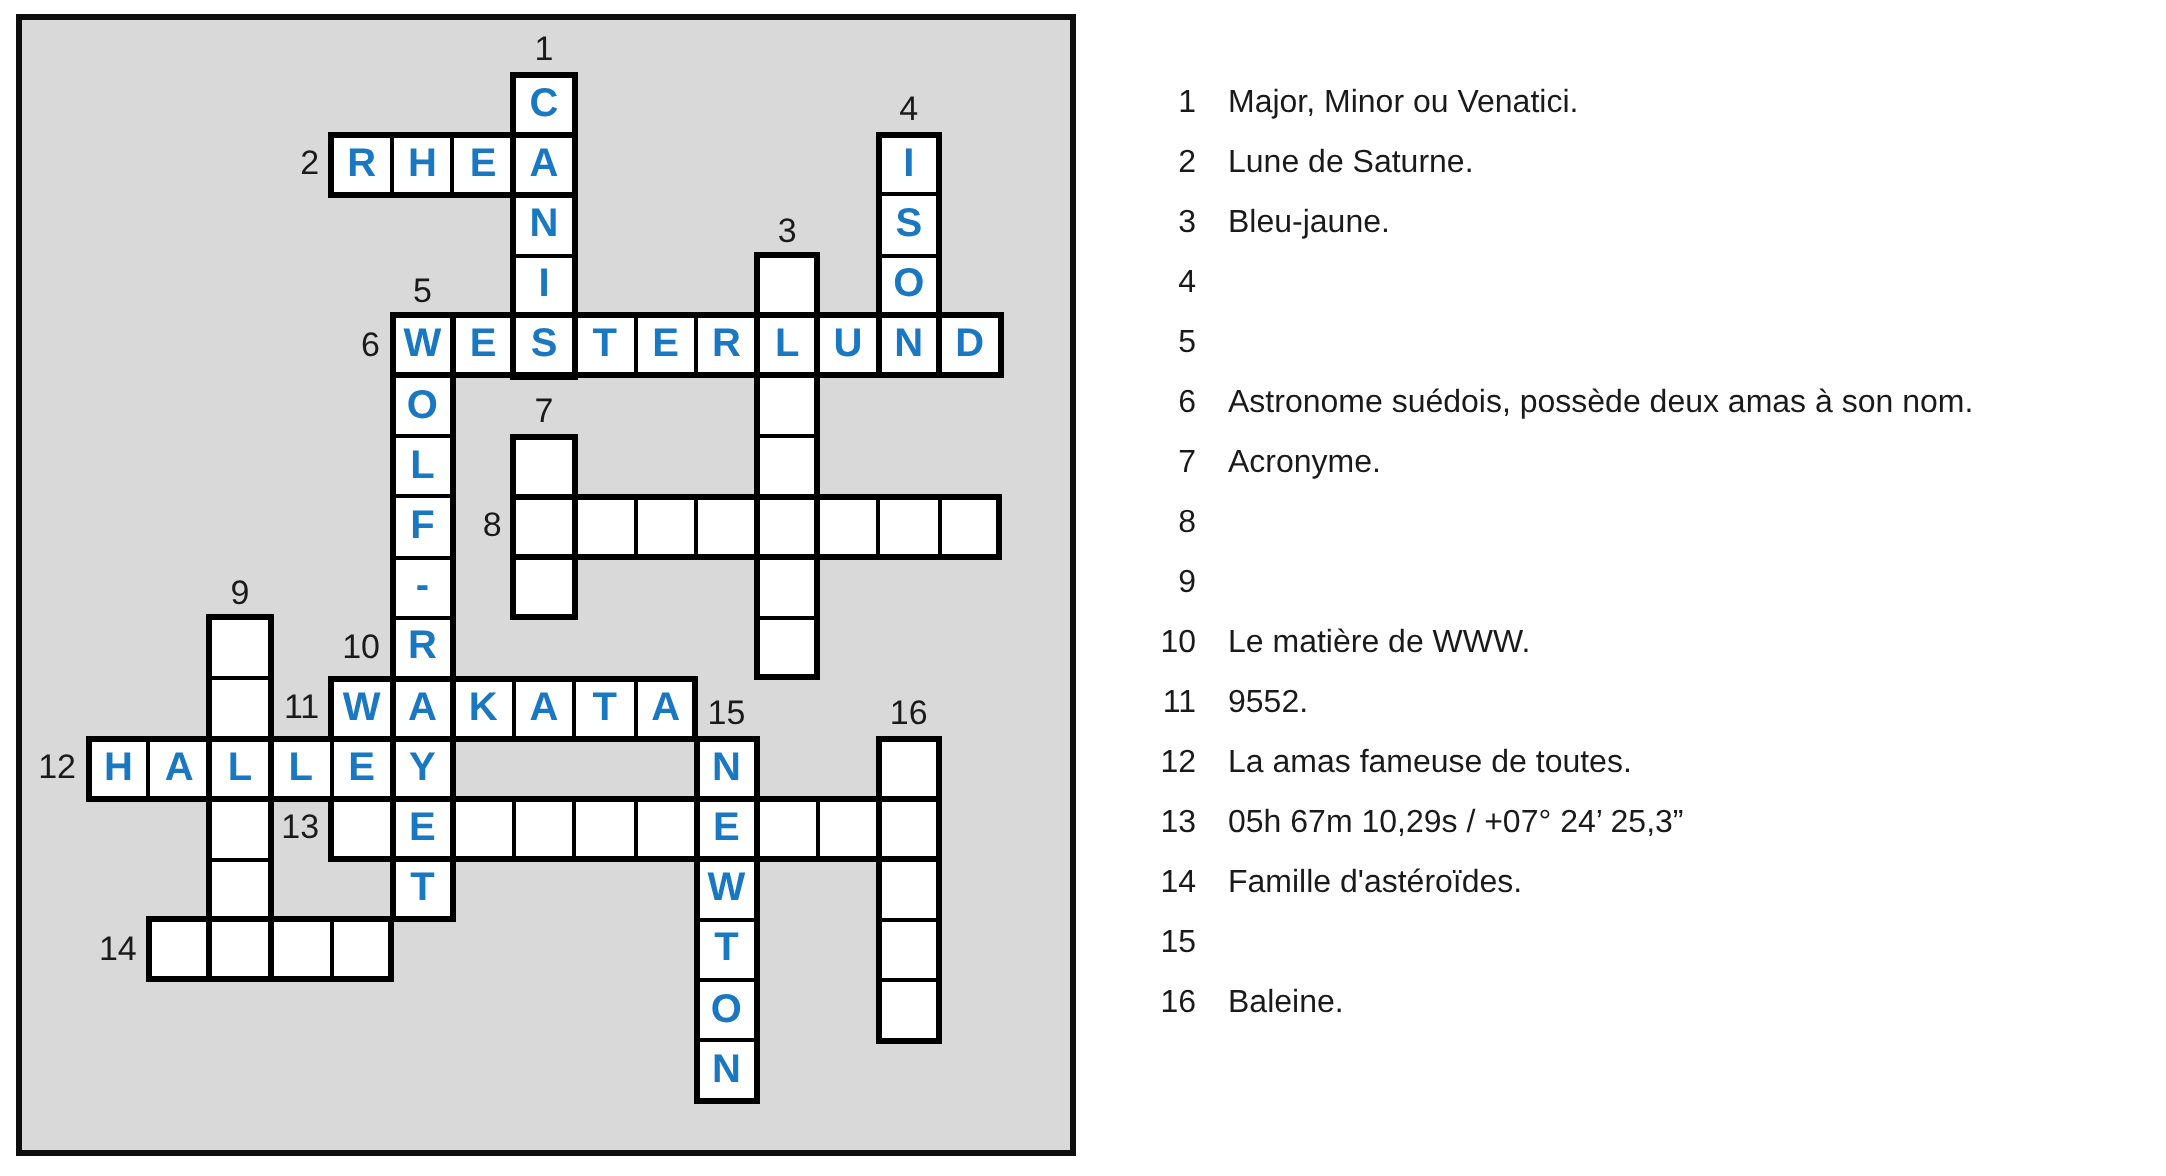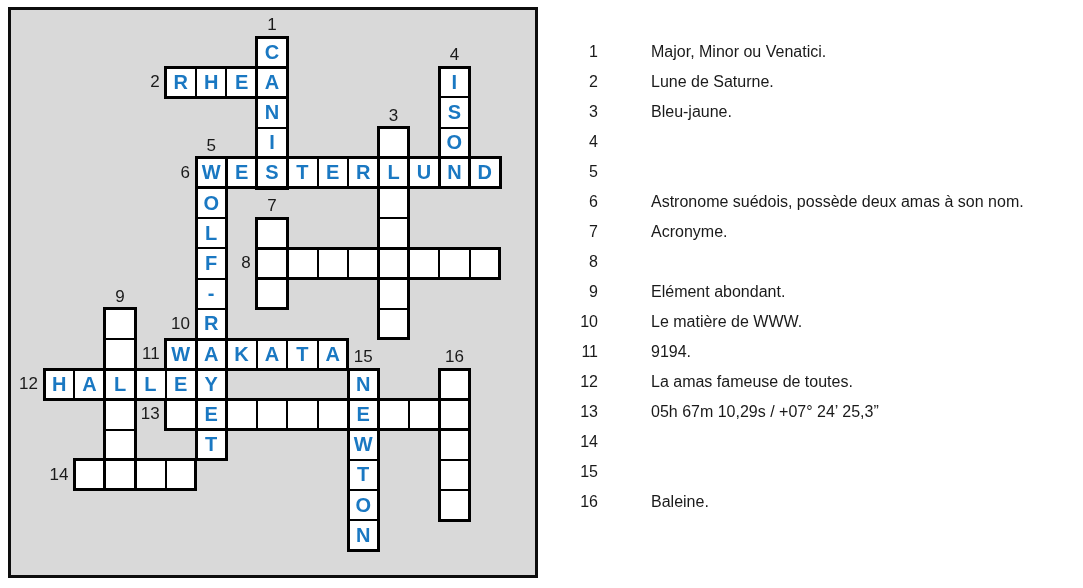--- a/index.html
+++ b/index.html
@@ -11,21 +11,21 @@
         display:flex;align-items:center;justify-content:center;
         font:600 20px "Liberation Sans",sans-serif;}
   .word-outline{position:absolute;box-sizing:border-box;border:3px solid #000;
         pointer-events:none;background:transparent;}
   .grid-number{position:absolute;font:17px "Liberation Sans",sans-serif;color:#1a1a1a;}
   .grid-number.above{display:flex;align-items:flex-end;justify-content:center;height:26px;}
   .grid-number.left{text-align:right;}
   .clue-row{position:absolute;left:560px;width:510px;height:30px;display:flex;
         font:16px "Liberation Sans",sans-serif;color:#1a1a1a;}
   .clue-number{width:38px;text-align:right;line-height:30px;flex:none;}
-  .clue-text{margin-left:53px;line-height:30px;white-space:nowrap;}
+  .clue-text{margin-left:16px;line-height:30px;white-space:nowrap;}
 </style>
 </head>
 <body>
 
 <div id="page">
   <div id="puzzle-panel"></div>
   <div id="grid-layer">
       <div class="cell" style="left: 255.8px; top: 36px; width: 32.4px; height: 32.2px; color: rgb(26, 120, 194);">
         <span>C</span>
       </div>
@@ -253,40 +253,40 @@
       </div>
       <div class="clue-row" style="top: 217px;">
         <span class="clue-number">7</span>
         <span class="clue-text">Acronyme.</span>
       </div>
       <div class="clue-row" style="top: 247px;">
         <span class="clue-number">8</span>
       </div>
       <div class="clue-row" style="top: 277px;">
         <span class="clue-number">9</span>
-        <span class="clue-text">Elément abondant.</span>
       </div>
       <div class="clue-row" style="top: 307px;">
         <span class="clue-number">10</span>
         <span class="clue-text">Le matière de WWW.</span>
       </div>
       <div class="clue-row" style="top: 337px;">
         <span class="clue-number">11</span>
-        <span class="clue-text">9194.</span>
+        <span class="clue-text">9552.</span>
       </div>
       <div class="clue-row" style="top: 367px;">
         <span class="clue-number">12</span>
         <span class="clue-text">La amas fameuse de toutes.</span>
       </div>
       <div class="clue-row" style="top: 397px;">
         <span class="clue-number">13</span>
         <span class="clue-text">05h 67m 10,29s / +07° 24’ 25,3”</span>
       </div>
       <div class="clue-row" style="top: 427px;">
         <span class="clue-number">14</span>
+        <span class="clue-text">Famille d'astéroïdes.</span>
       </div>
       <div class="clue-row" style="top: 457px;">
         <span class="clue-number">15</span>
       </div>
       <div class="clue-row" style="top: 487px;">
         <span class="clue-number">16</span>
         <span class="clue-text">Baleine.</span>
       </div>
     </div>
 </div>

